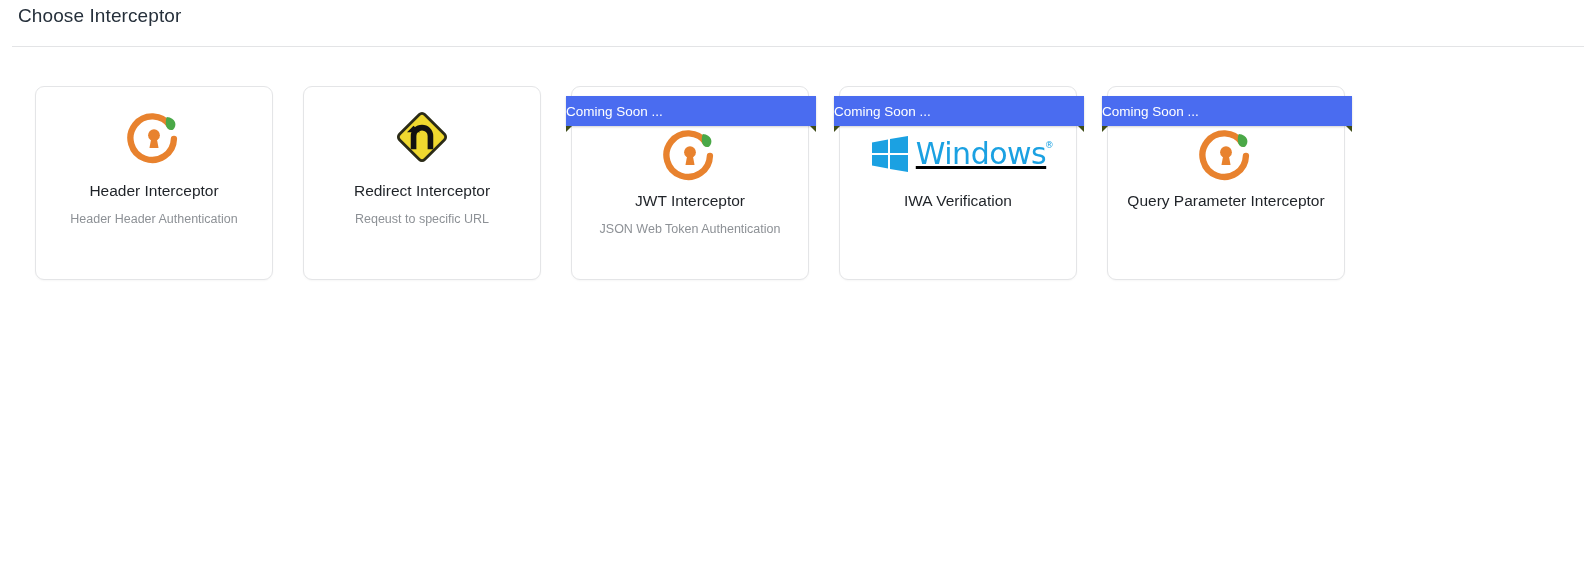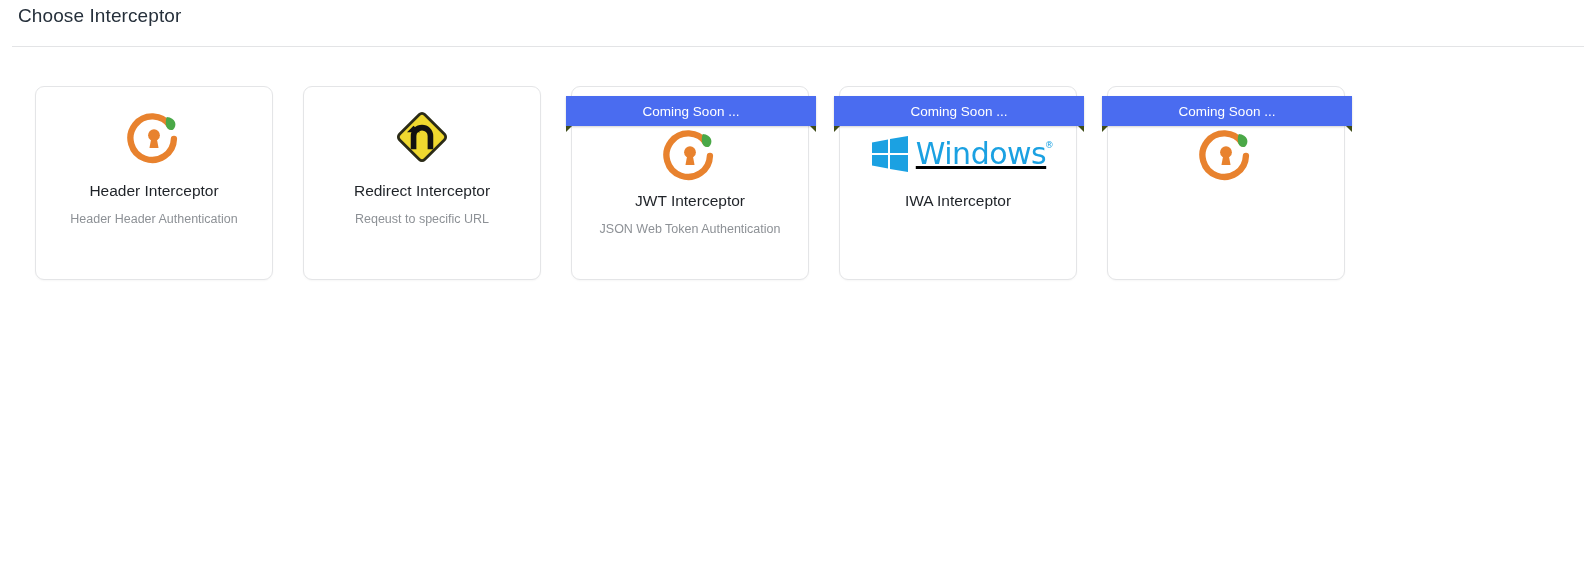--- a/index.html
+++ b/index.html
@@ -66,21 +66,21 @@
     position: absolute;
     left: -6px;
     top: 9px;
     width: 250px;
     height: 30px;
     background: #4a6cf0;
     color: #ffffff;
     font-size: 13.5px;
     display: flex;
     align-items: center;
-    justify-content: center;
+    justify-content: flex-start;
     z-index: 5;
     box-shadow: 0 1px 2px rgba(0,0,0,0.18);
   }
   .ribbon::before,
   .ribbon::after {
     content: "";
     position: absolute;
     bottom: -6px;
     width: 0; height: 0;
     border-top: 6px solid #3f4c18;
@@ -193,30 +193,31 @@
           <span class="win-logo">
             <svg width="40" height="38" viewBox="0 0 40 38">
               <path d="M2 7.5 L18 4.5 L18 18 L2 18 Z" fill="#1ba1e2"></path>
               <path d="M20 4.1 L38 1 L38 18 L20 18 Z" fill="#1ba1e2"></path>
               <path d="M2 20 L18 20 L18 33.5 L2 30.5 Z" fill="#1ba1e2"></path>
               <path d="M20 20 L38 20 L38 37 L20 33.9 Z" fill="#1ba1e2"></path>
             </svg>
             <span class="win-word">Windows<sup>®</sup></span>
           </span>
         </div>
-        <div class="card-title">IWA Interceptor</div>
+        <div class="card-title">IWA Verification</div>
       </div>
       <div class="card has-ribbon">
         <div class="ribbon">
           <span>Coming Soon ...</span>
         </div>
         <div class="icon-wrap">
           <svg class="lock-icon" width="58" height="58" viewBox="0 0 64 64">
             <path d="M50 20 A24 24 0 1 0 54 34" fill="none" stroke="#e8822e" stroke-width="7" stroke-linecap="round"></path>
             <circle cx="32" cy="30" r="6.5" fill="#e8822e"></circle>
             <path d="M29 33 L35 33 L37 44 L27 44 Z" fill="#e8822e"></path>
             <path d="M46 10 C56 11 58 19 53 24 C47 26 43 20 46 10 Z" fill="#4aa847"></path>
           </svg>
         </div>
+        <div class="card-title">Query Parameter Interceptor</div>
       </div>
     </div>
 
 </div>
 
 </body></html>

